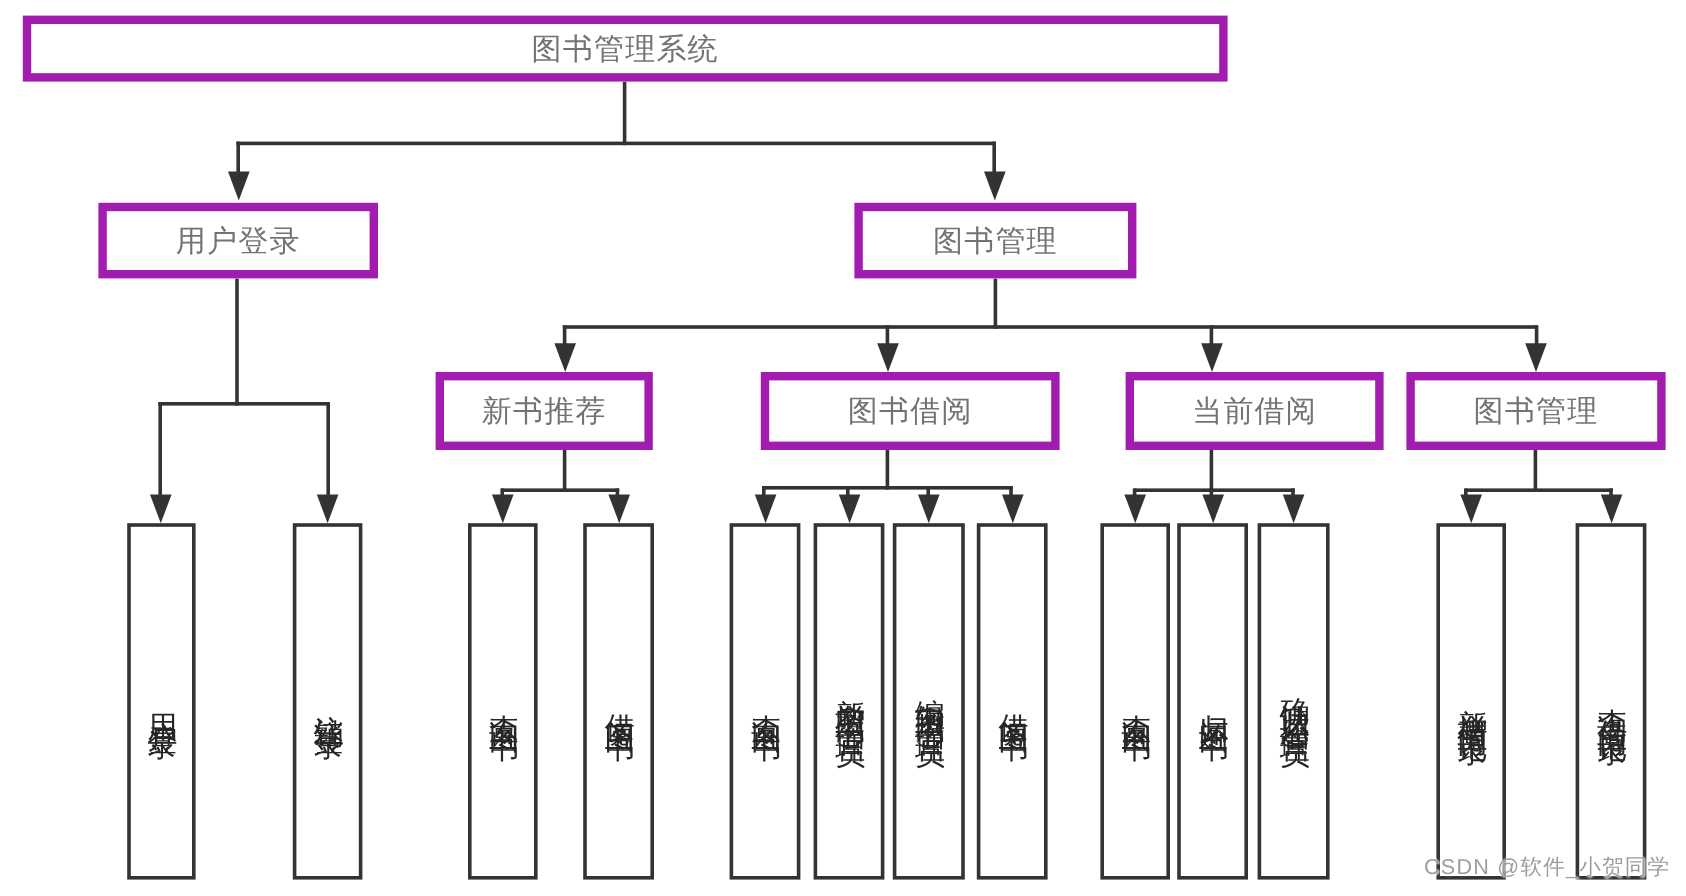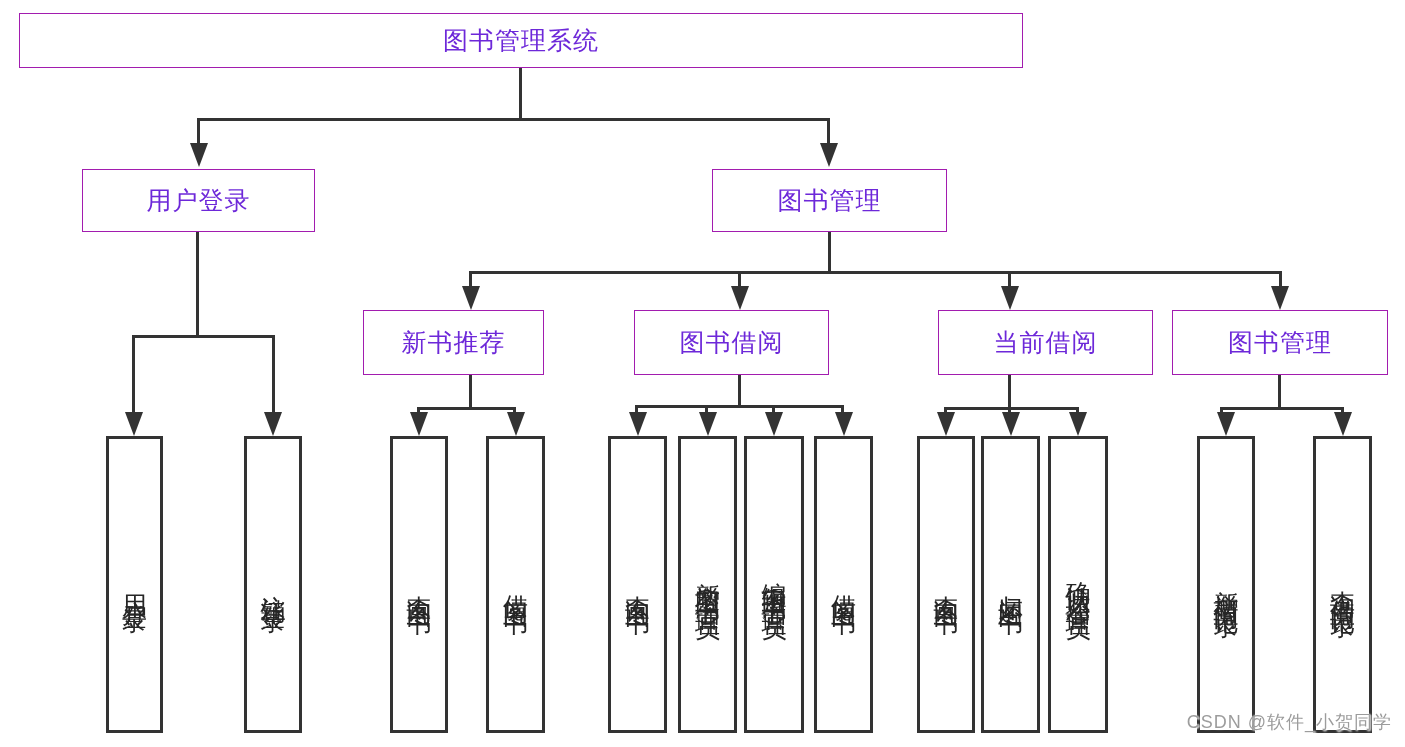--- a/index.html
+++ b/index.html
@@ -18,23 +18,23 @@
   
   .arrow {
     position: absolute; width: 0; height: 0; z-index: 2;
     border-left: 9px solid transparent;
     border-right: 9px solid transparent;
     border-top: 24px solid #333333;
   }
   
   .hbox {
     position: absolute; box-sizing: border-box; z-index: 3;
-    background: #ffffff; border: 1px solid #a21caf;
+    background: #ffffff; border: 7px solid #a21caf;
     display: flex; align-items: center; justify-content: center;
-    font-size: 25px; color: #6d28d9; letter-spacing: 1px;
+    font-size: 25px; color: #737373; letter-spacing: 1px;
     white-space: nowrap;
     text-align: center;
   }
   
   .vbox {
     position: absolute; box-sizing: border-box; z-index: 3;
     background: #ffffff; border: 3px solid #333333;
     display: flex; align-items: center; justify-content: center;
     top: 436px; height: 297px;
   }
@@ -121,21 +121,21 @@
   <div class="hbox" style="left:82px; top:169px; width:233px; height:63px;">
     <span>用户登录</span>
   </div>
   <div class="hbox" style="left:712px; top:169px; width:235px; height:63px;">
     <span>图书管理</span>
   </div>
 
   <div class="hbox" style="left:363px; top:310px; width:181px; height:65px;">
     <span>新书推荐</span>
   </div>
-  <div class="hbox" style="left:634px; top:310px; width:195px; height:65px;">
+  <div class="hbox" style="left:634px; top:310px; width:249px; height:65px;">
     <span>图书借阅</span>
   </div>
   <div class="hbox" style="left:902px; top:310px; width:215px; height:65px;margin-left:36px;">
     <span>当前借阅</span>
   </div>
   <div class="hbox" style="left:1172px; top:310px; width:216px; height:65px;">
     <span>图书管理</span>
   </div>
 
   <div class="vbox" style="left:106px; width:57px;">

